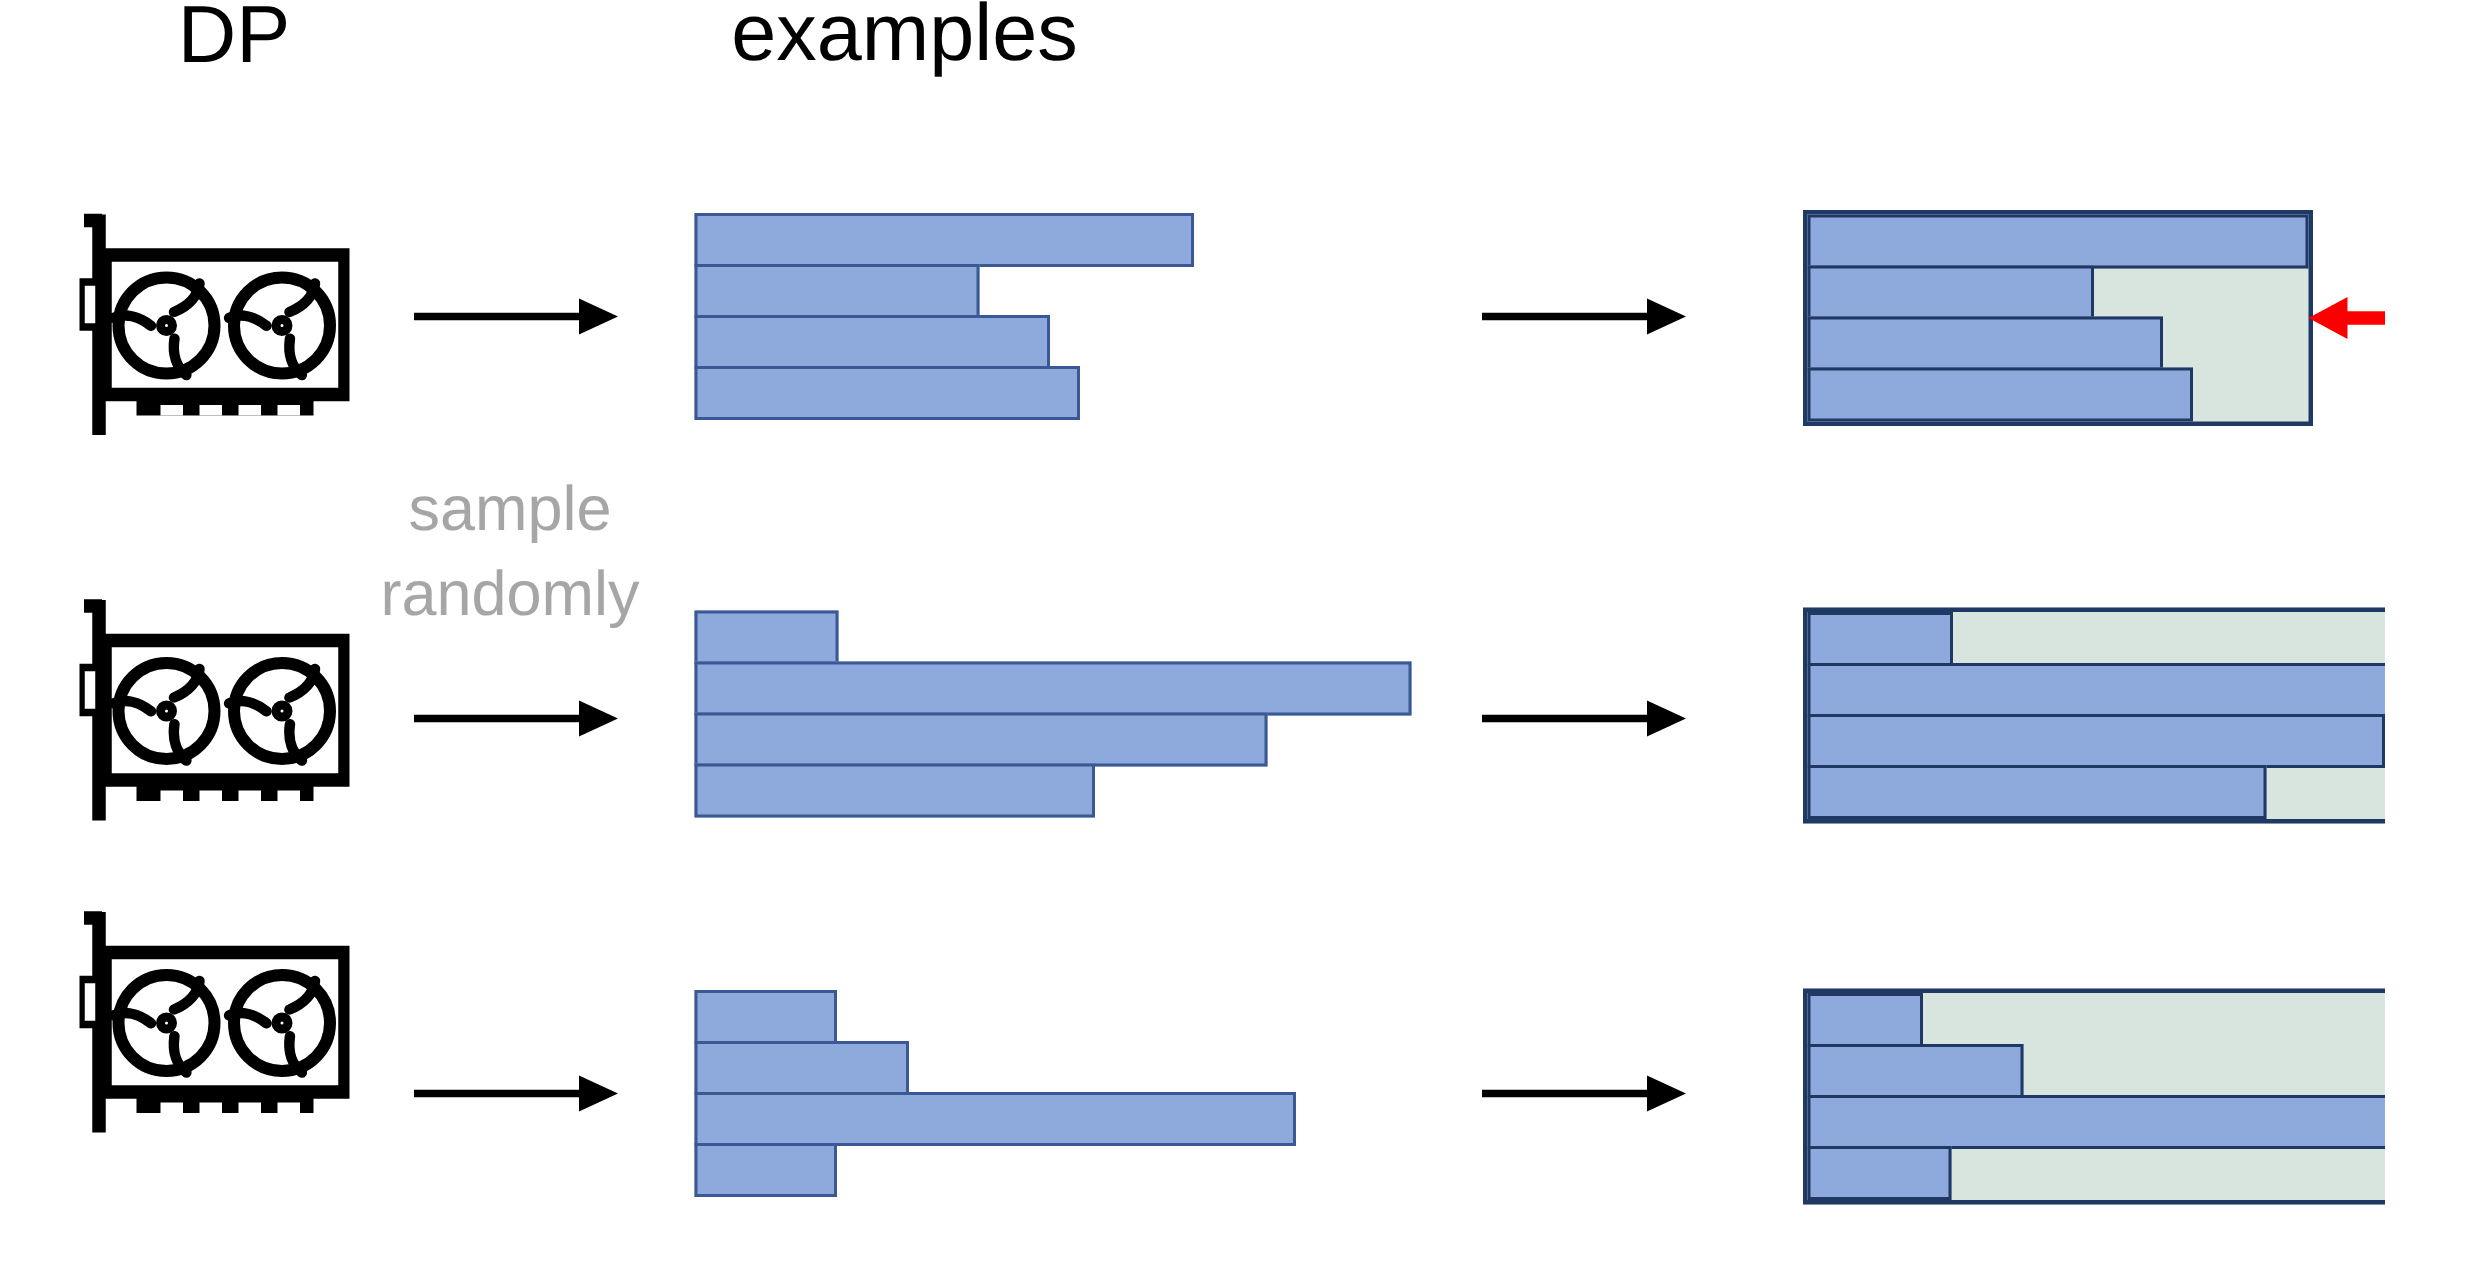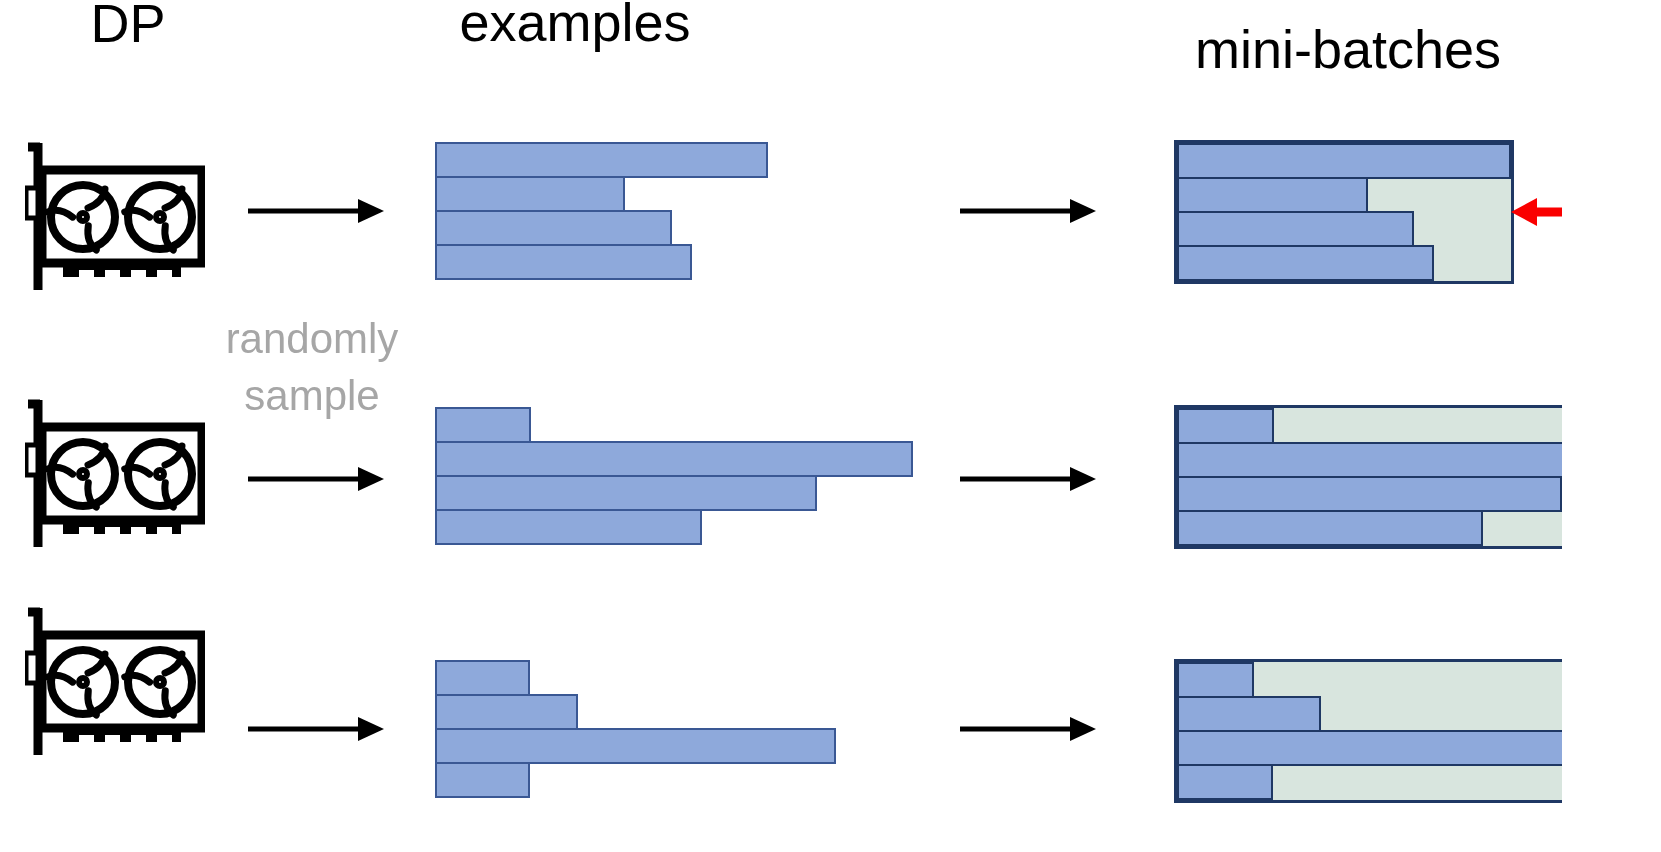--- a/index.html
+++ b/index.html
@@ -1,18 +1,18 @@
 <!DOCTYPE html>
 <html style="--bar-fill: #8EA9DB; --bar-border: #3A5894; --batch-border: #1F3864; --pad-fill: #D8E5DE; --red: #FA0000; --gray-text: #A6A6A6; --icon-black: #000000;"><head>
 <meta charset="utf-8">
 <style>
   html,body{margin:0;padding:0;background:#fff;}
   .canvas{
     position:relative;width:1562px;height:852px;background:#fff;
-    font-family:"Liberation Sans",sans-serif;overflow:hidden;
+    font-family:"Liberation Sans",sans-serif;overflow:hidden;margin-left:28px;
   }
   .title{position:absolute;color:#000;font-size:54px;line-height:58px;text-align:center;}
   #title-dp{left:0;top:-6px;width:256px;}
   #title-examples{left:375px;top:-7px;width:400px;}
   #title-minibatches{left:1148px;top:20px;width:400px;}
   .graylab{position:absolute;color:var(--gray-text);font-size:42px;line-height:57px;text-align:center;}
   #lab-random{left:162px;top:310px;width:300px;}
   #lab-batching{left:882px;top:338px;width:300px;}
   .gpu{position:absolute;left:25px;color:var(--icon-black);}
   .ex-group{position:absolute;left:435px;width:520px;height:140px;}
@@ -33,27 +33,24 @@
 <body>
 
 <div class="canvas">
 
   <div class="title" id="title-dp">
     <div>DP</div>
   </div>
   <div class="title" id="title-examples">
     <div>examples</div>
   </div>
-  <div class="title" id="title-minibatches">
-    <div>mini-batches</div>
-  </div>
 
   <div class="graylab" id="lab-random">
+    <div>sample</div>
     <div>randomly</div>
-    <div>sample</div>
   </div>
 
   <div id="gpu-slots">
 <svg class="gpu" style="top:133px" width="180" height="162" viewBox="0 0 180 162" fill="none">
   <line x1="3" y1="14" x2="15" y2="14" stroke="currentColor" stroke-width="9"></line>
   <line x1="13" y1="10" x2="13" y2="157" stroke="currentColor" stroke-width="9"></line>
   <rect x="1" y="55" width="12" height="30" stroke="currentColor" stroke-width="5" fill="#fff"></rect>
   <rect x="17" y="37" width="160" height="93" stroke="currentColor" stroke-width="9" fill="#fff"></rect>
   <g transform="translate(58,84)" stroke="currentColor">
     <circle r="32" stroke-width="8"></circle>

